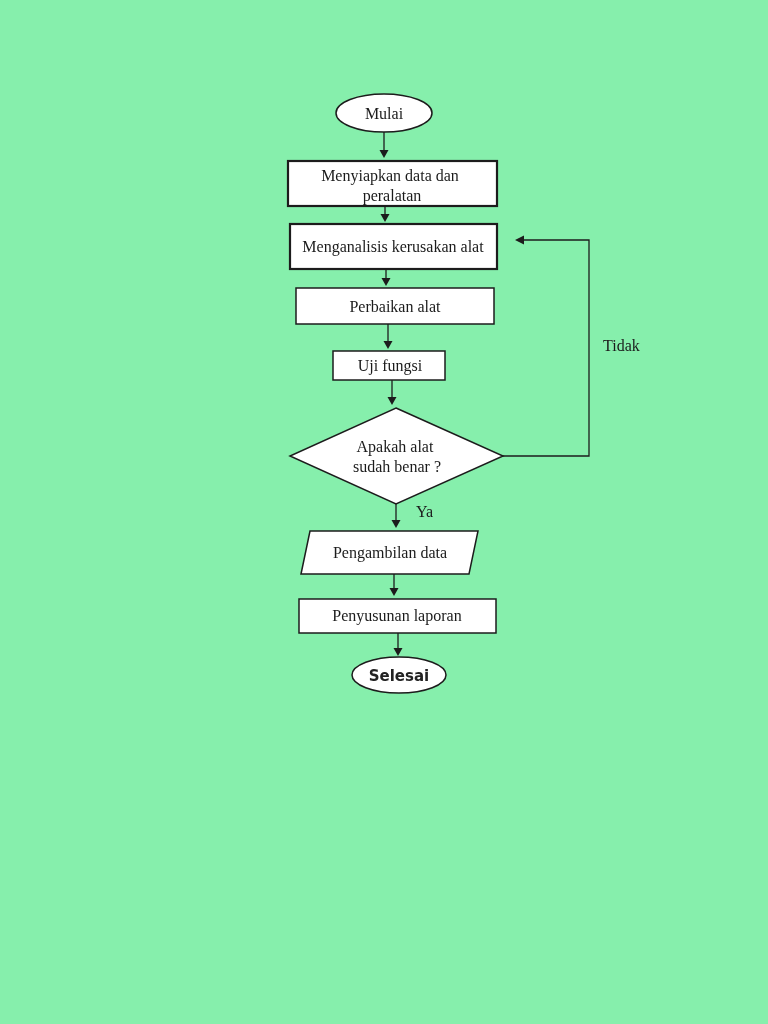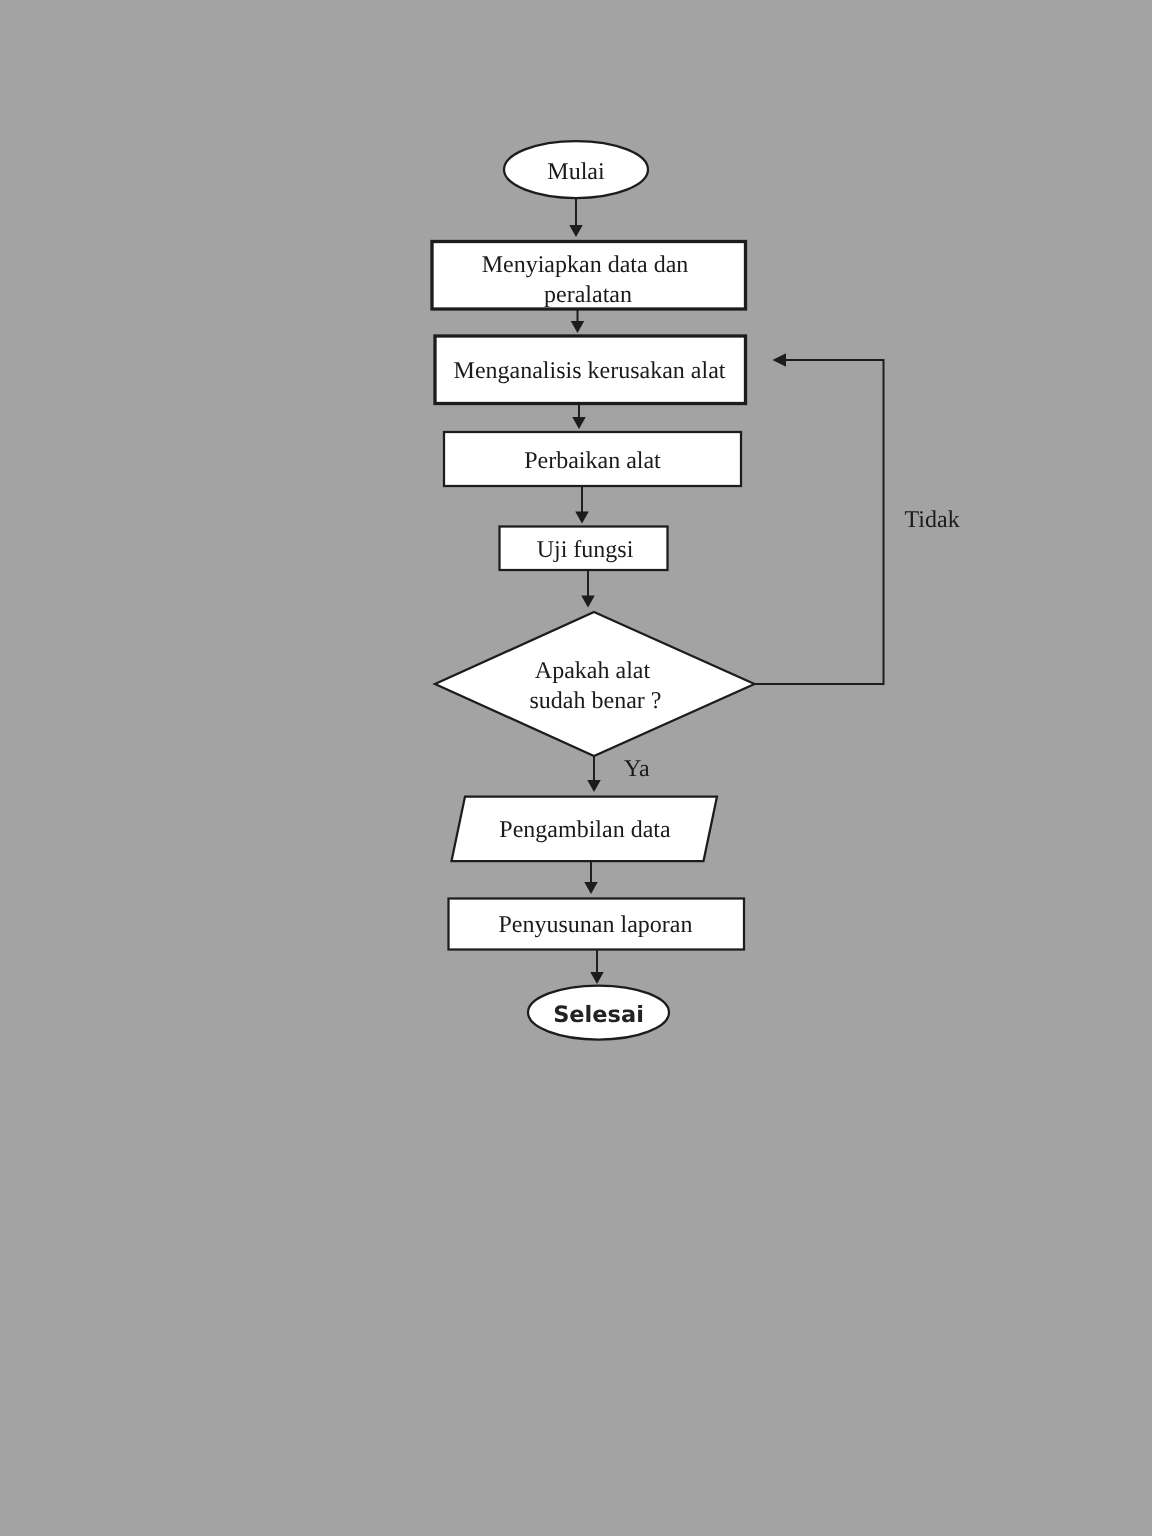--- a/index.html
+++ b/index.html
@@ -4,21 +4,21 @@
 <style>
   html, body {
     margin: 0;
     padding: 0;
     background: #ffffff;
   }
   .page {
     position: relative;
     width: 768px;
     height: 1024px;
-    background: #a3a3a3;
+    background: #86efac;
     overflow: hidden;
   }
   svg.flowchart {
     position: absolute;
     left: 0;
     top: 0;
     width: 768px;
     height: 1024px;
   }
   svg.flowchart .shape {

